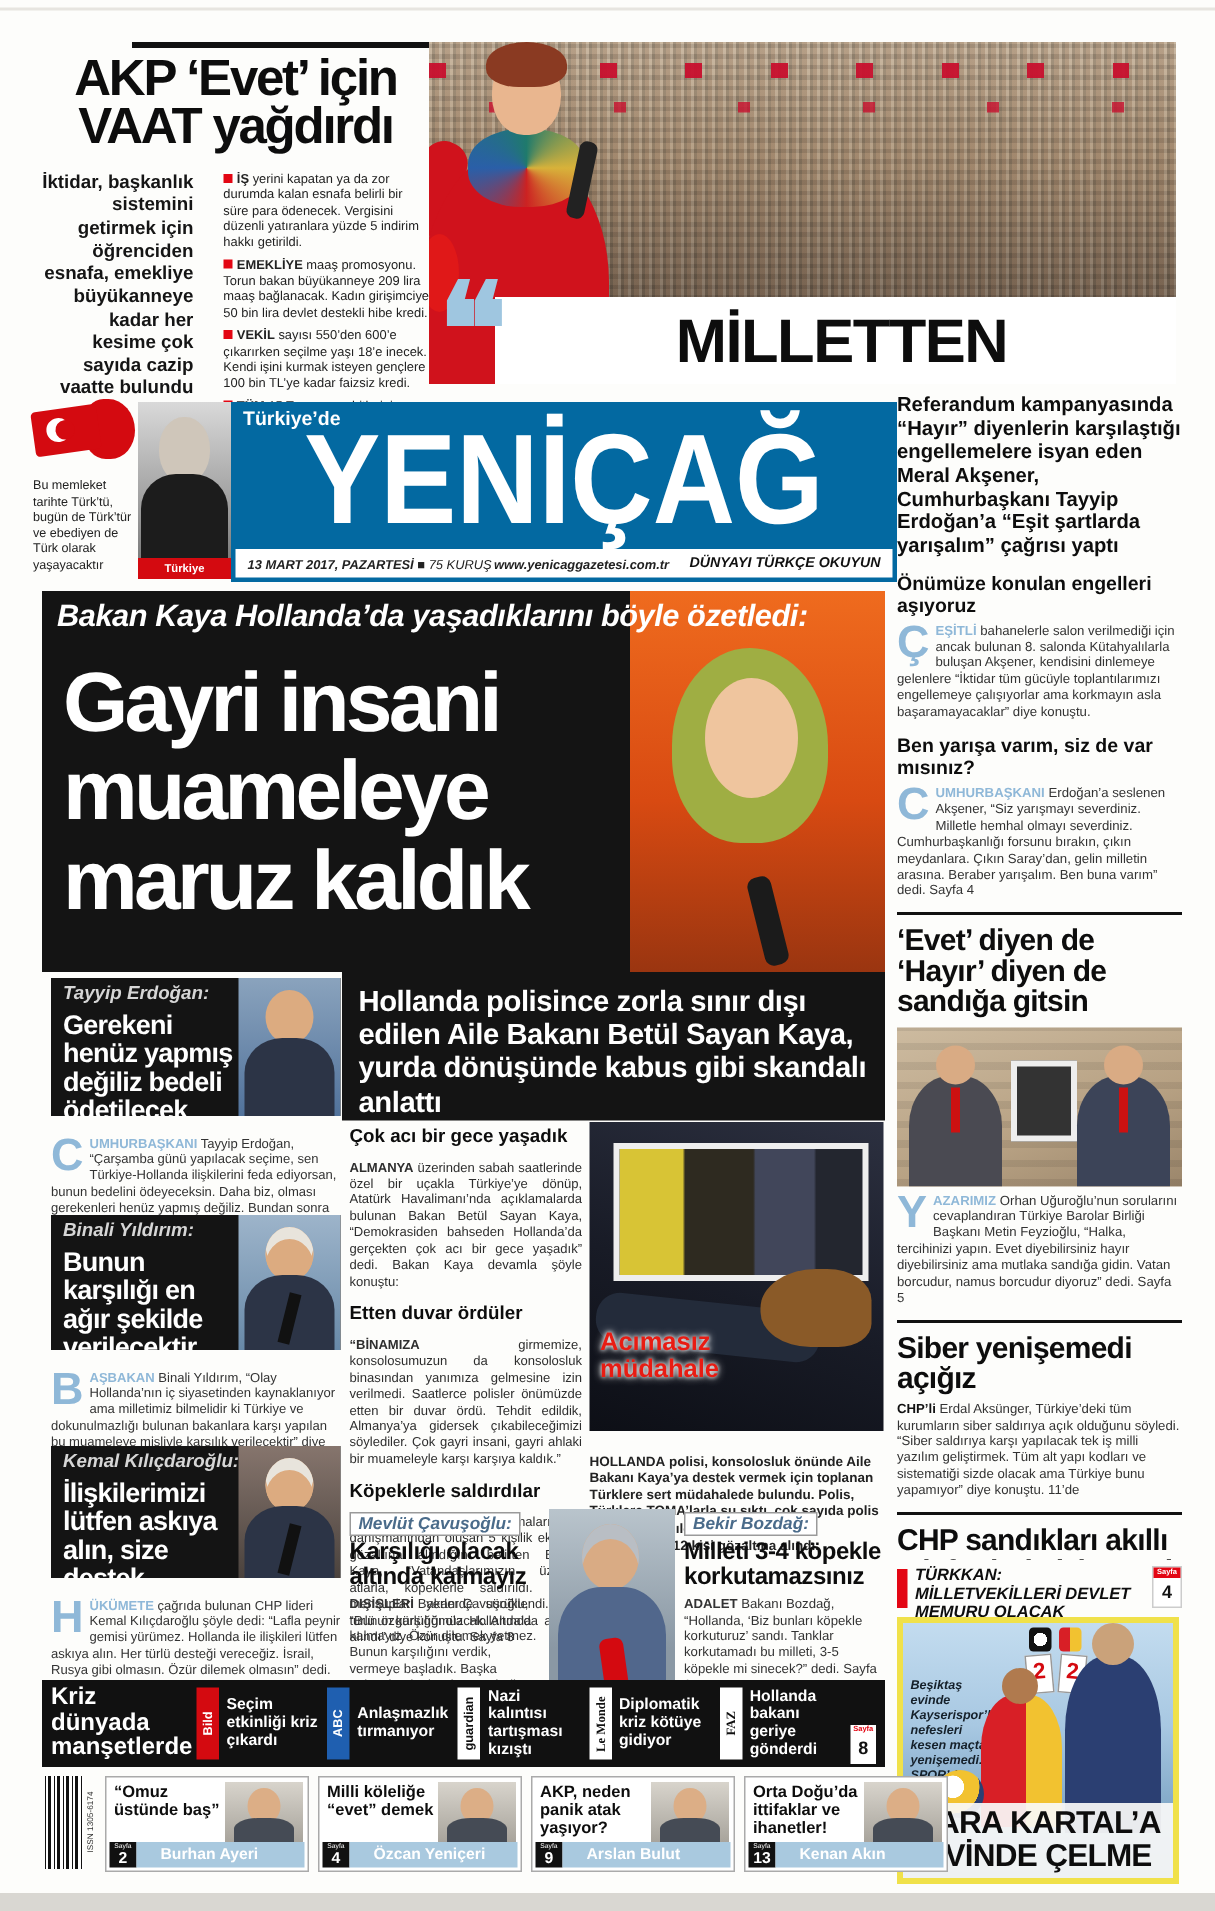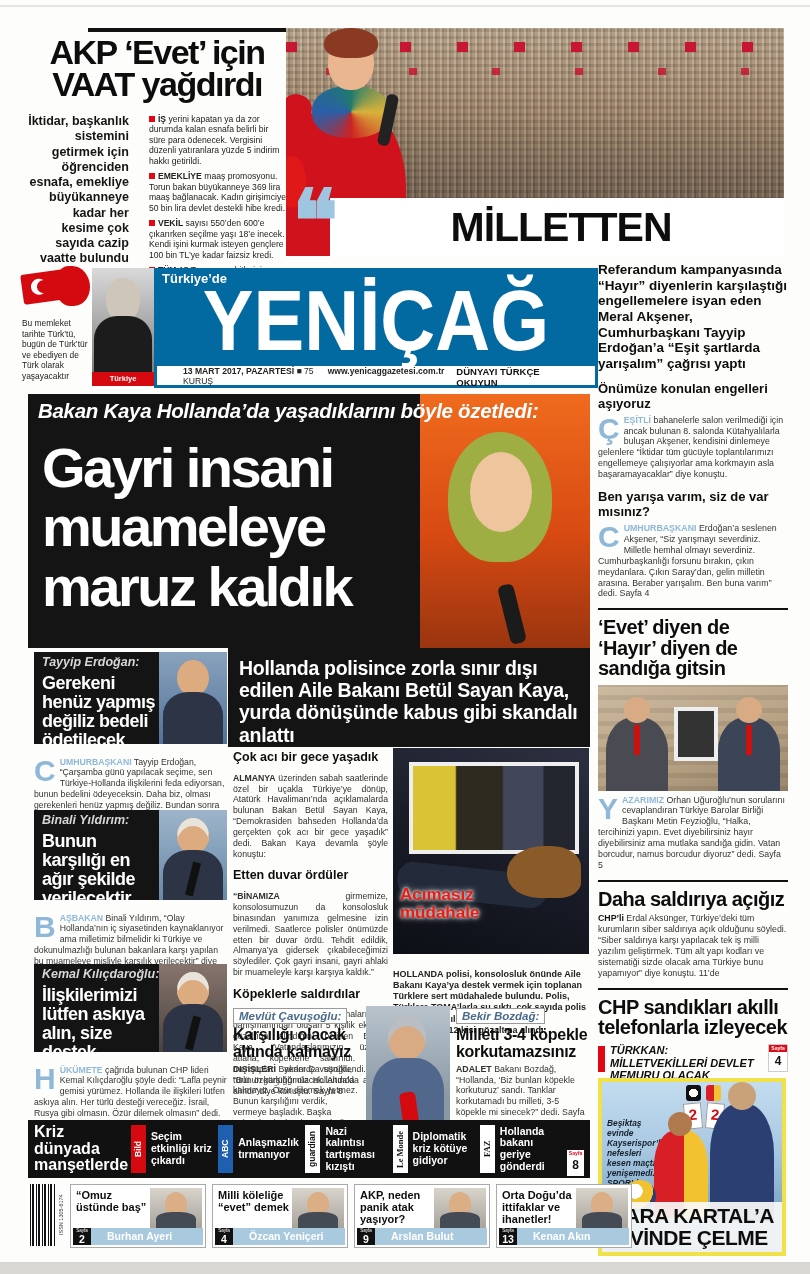--- a/index.html
+++ b/index.html
@@ -47,21 +47,21 @@
   .flagicon .f1:after{content:"";position:absolute;left:15px;top:8px;width:13px;height:13px;border-radius:50%;background:#d40a10;}
   .flagicon .f2{position:absolute;right:0;top:0;width:34px;height:40px;background:#d40a10;border-radius:40% 55% 50% 45%;}
   .motto{position:absolute;left:2px;top:56px;width:70px;font-size:8.4px;line-height:1.25;color:#222;}
   .ataturk{position:absolute;left:72px;top:6px;width:62px;height:118px;background:linear-gradient(180deg,#d9d9d9,#9c9c9c 60%,#6f6f6f);overflow:hidden;}
   .ata-head{position:absolute;left:14px;top:10px;width:34px;height:44px;background:#cfc6ba;border-radius:48%;}
   .ata-suit{position:absolute;left:2px;top:48px;width:58px;height:58px;background:#1c1c1c;border-radius:40% 40% 0 0;}
   .ata-cap{position:absolute;left:0;bottom:0;width:62px;height:14px;background:#d40a10;color:#fff;font-weight:700;font-size:7.5px;text-align:center;line-height:14px;}
   .redbox{position:absolute;left:134px;top:6px;width:444px;height:120px;background:#0369a1;}
   .redbox .region{position:absolute;left:8px;top:3px;color:#fff;font-weight:800;font-size:13px;}
   .redbox .title{position:absolute;left:0;top:10px;width:444px;text-align:center;color:#fff;font-weight:900;font-size:76px;line-height:1;letter-spacing:0px;transform:scaleY(1.12);transform-origin:top;}
-  .redbox .bar{position:absolute;left:3px;right:3px;bottom:3px;height:19px;background:#fff;display:flex;justify-content:space-between;padding:0 26px;font-size:8.6px;color:#222;}
+  .redbox .bar{position:absolute;left:3px;right:3px;bottom:3px;height:19px;background:#fff;display:flex;align-items:center;justify-content:space-between;padding:0 8px;font-size:8.6px;color:#222;font-style:italic;}
   .redbox .bar b{font-weight:800;}
   .redbox .slogan{font-weight:900;font-size:9.5px;color:#111;margin-left:12px;}
 
   
   #rc{left:598px;top:262px;width:190px;height:778px;overflow:hidden;}
   .rc-intro{font-weight:800;font-size:13.5px;line-height:1.16;color:#0d0d0d;}
   .rc-sub{font-weight:800;font-size:13px;margin-top:9px;color:#0d0d0d;}
   .rc-para{font-size:8.8px;line-height:1.24;color:#333;margin-top:4px;}
   .cap{float:left;font-size:30px;line-height:25px;font-weight:700;color:#8fb8d8;margin:1px 4px 0 0;}
   .leadb{font-weight:800;color:#8fb8d8;}
@@ -193,21 +193,21 @@
   <div id="akp" class="abs">
     <div class="topline"></div>
     <div class="h">
       <span>AKP ‘Evet’ için</span>
       <span>VAAT yağdırdı</span>
     </div>
     <div class="cols">
       <div class="intro">İktidar, başkanlık sistemini getirmek için öğrenciden esnafa, emekliye büyükanneye kadar her kesime çok sayıda cazip vaatte bulundu</div>
       <div class="bl">
         <div class="bullet"><span class="sq"></span><b>İŞ</b> <span>yerini kapatan ya da zor durumda kalan esnafa belirli bir süre para ödenecek. Vergisini düzenli yatıranlara yüzde 5 indirim hakkı getirildi.</span></div>
-        <div class="bullet"><span class="sq"></span><b>EMEKLİYE</b> <span>maaş promosyonu. Torun bakan büyükanneye 369 lira maaş bağlanacak. Kadın girişimciye 50 bin lira devlet destekli hibe kredi.</span></div>
+        <div class="bullet"><span class="sq"></span><b>EMEKLİYE</b> <span>maaş promosyonu. Torun bakan büyükanneye 209 lira maaş bağlanacak. Kadın girişimciye 50 bin lira devlet destekli hibe kredi.</span></div>
         <div class="bullet"><span class="sq"></span><b>VEKİL</b> <span>sayısı 550’den 600’e çıkarırken seçilme yaşı 18’e inecek. Kendi işini kurmak isteyen gençlere 100 bin TL’ye kadar faizsiz kredi.</span></div>
         <div class="bullet"><span class="sq"></span><b>TÜM</b> <span>15 Temmuz şehitlerinin çocuk ve eşleri dilediği üniversiteye özel öğrenci olarak girecek. EKONOMİ, Sayfa 7</span></div>
       </div>
     </div>
   </div>
 
   <div id="crowd" class="abs">
     <div class="flags"></div>
     <div class="flags2"></div>
     <div class="aks-arm"></div>
@@ -258,21 +258,21 @@
           <div class="mh1"></div>
           <div class="tie"></div>
         </div>
       <div class="man right">
           <div class="mh1"></div>
           <div class="tie"></div>
         </div>
     </div>
     <p class="rc-para"><span class="cap">Y</span><span class="leadb">AZARIMIZ</span> <span>Orhan Uğuroğlu’nun sorularını cevaplandıran Türkiye Barolar Birliği Başkanı Metin Feyzioğlu, “Halka, tercihinizi yapın. Evet diyebilirsiniz hayır diyebilirsiniz ama mutlaka sandığa gidin. Vatan borcudur, namus borcudur diyoruz” dedi. Sayfa 5</span></p>
     <hr class="rc-div">
-    <div class="rc-h2">Daha saldırıya açığız</div>
+    <div class="rc-h2">Siber yenişemedi açığız</div>
     <p class="rc-para"><span class="leadk">CHP’li</span> <span>Erdal Aksünger, Türkiye’deki tüm kurumların siber saldırıya açık olduğunu söyledi. “Siber saldırıya karşı yapılacak tek iş milli yazılım geliştirmek. Tüm alt yapı kodları ve sistematiği sizde olacak ama Türkiye bunu yapamıyor” diye konuştu. 11’de</span></p>
     <hr class="rc-div">
     <div class="rc-h2">CHP sandıkları akıllı telefonlarla izleyecek</div>
 
   </div>
 
   <div id="turkkan" class="abs">
     <div class="rb"></div>
     <div class="tx">TÜRKKAN: MİLLETVEKİLLERİ DEVLET MEMURU OLACAK</div>
     <div class="pgbox">

